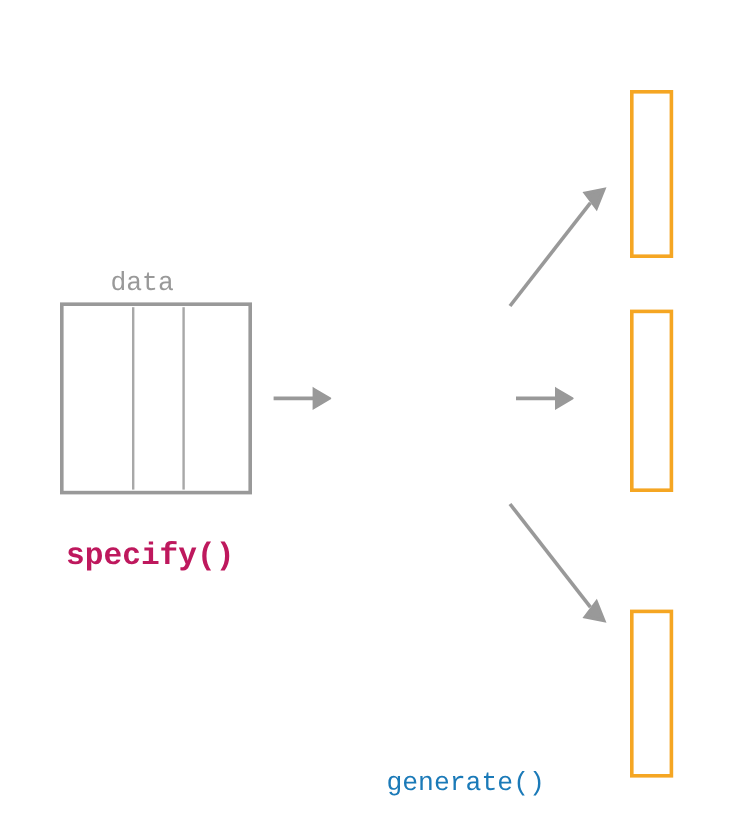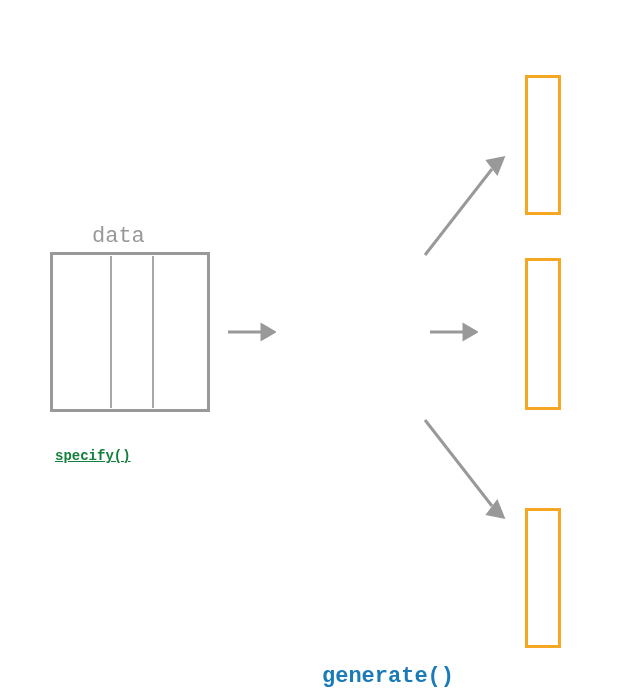--- a/index.html
+++ b/index.html
@@ -37,33 +37,31 @@
       width: 44px;
       height: 152px;
       border-left: 2px solid #999999;
       border-right: 2px solid #999999;
       opacity: 0.85;
     }
     .specify-label {
       position: absolute;
       left: 55px;
       top: 448px;
-      font-size: 14px;
+      font-size: 26px;
       font-weight: bold;
-      color: #15803d;
-      text-decoration: underline;
+      color: #be185d;
     }
     .generate-label {
       position: absolute;
       left: 322px;
       top: 640px;
       font-size: 22px;
-      font-weight: bold;
+      font-weight: normal;
       color: #1b7ab8;
-      margin-top: 24px;
     }
     .output-box {
       position: absolute;
       width: 36px;
       border: 3px solid #f5a623;
     }
     .output-1 {
       left: 525px;
       top: 75px;
       height: 140px;

